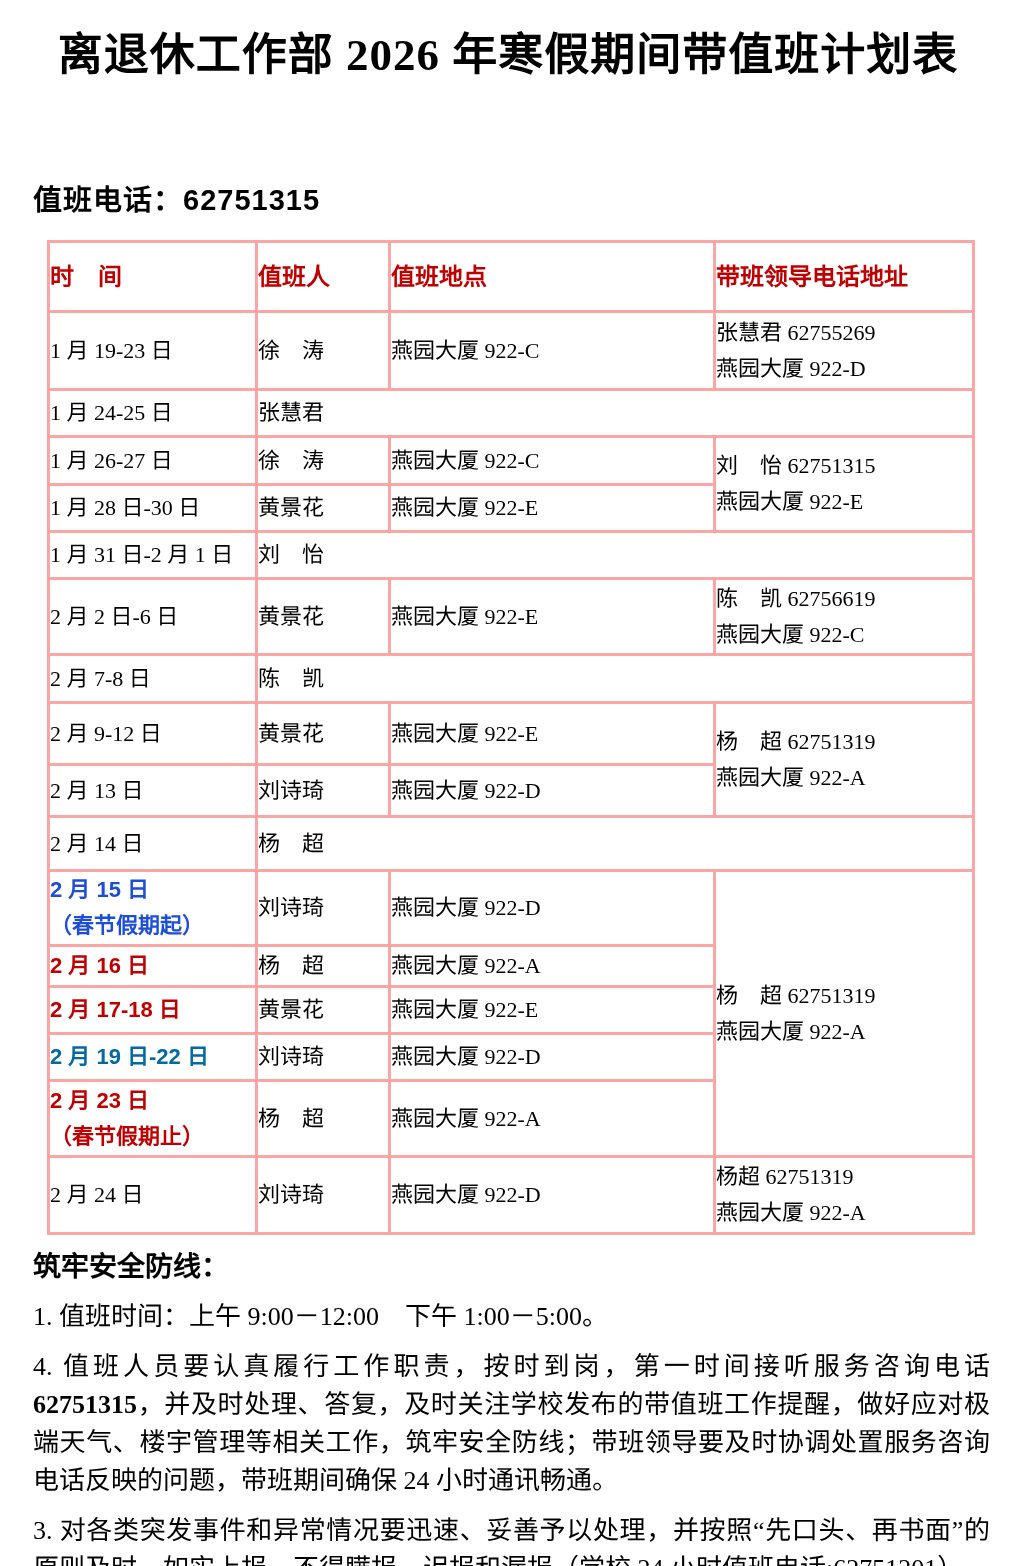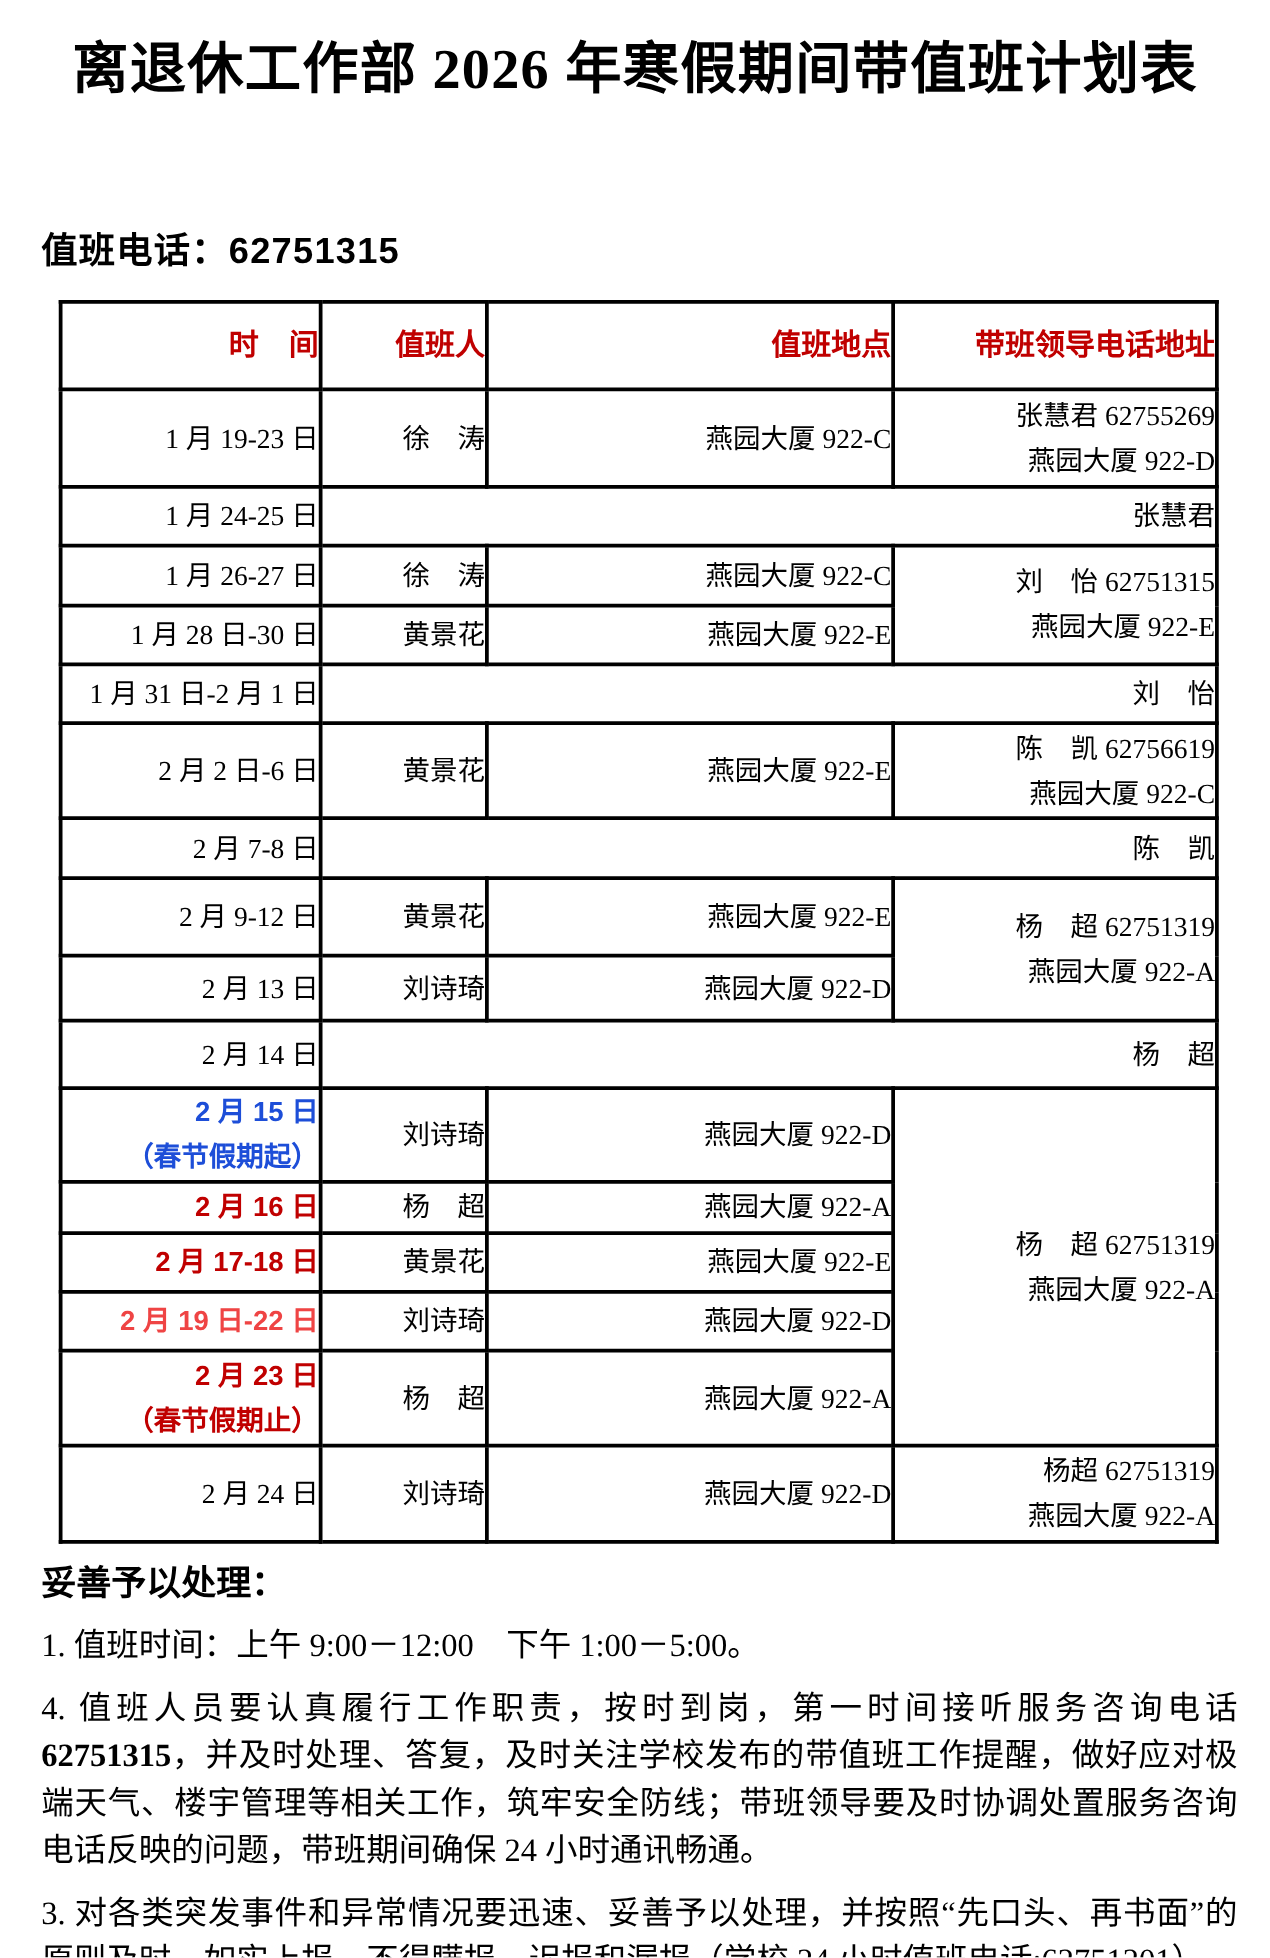--- a/index.html
+++ b/index.html
@@ -25,22 +25,22 @@
     font-family:"Liberation Sans","DejaVu Sans",sans-serif;
     letter-spacing:1px;
   }
   table.duty{
     position:absolute;left:47px;top:240px;
     width:925px;
     border-collapse:collapse;
     table-layout:fixed;
   }
   table.duty th, table.duty td{
-    border:3px solid #000000;
-    text-align:right;
+    border:3px solid #fca5a5;
+    text-align:left;
     vertical-align:middle;
     padding:0;
     font-size:22px;
     line-height:36px;
     overflow:hidden;
   }
   table.duty th{
     font-family:"Liberation Sans","DejaVu Sans",sans-serif;
     font-weight:bold;
     font-size:24px;
@@ -237,21 +237,21 @@
             <div>2 月 17-18 日</div>
           </td>
           <td>
             <div>黄景花</div>
           </td>
           <td>
             <div>燕园大厦 922-E</div>
           </td>
         </tr>
         <tr style="height: 47px;">
-          <td class="red" style="color: #ef4444;">
+          <td class="red" style="color: #0369a1;">
             <div>2 月 19 日-22 日</div>
           </td>
           <td>
             <div>刘诗琦</div>
           </td>
           <td>
             <div>燕园大厦 922-D</div>
           </td>
         </tr>
         <tr style="height: 76px;">
@@ -278,21 +278,21 @@
           </td>
           <td>
             <div>杨超 62751319</div>
             <div>燕园大厦 922-A</div>
           </td>
         </tr>
       </tbody>
   </table>
 
   <div class="notes">
-    <div class="notes-heading">妥善予以处理：</div>
+    <div class="notes-heading">筑牢安全防线：</div>
     <p class="note">
       <span>1. 值班时间：上午 9:00－12:00　下午 1:00－5:00。</span>
     </p>
     <p class="note">
       <span>4. 值班人员要认真履行工作职责，按时到岗，第一时间接听服务咨询电话 </span><span class="bold-phone">62751315</span><span>，并及时处理、答复，及时关注学校发布的带值班工作提醒，做好应对极端天气、楼宇管理等相关工作，筑牢安全防线；带班领导要及时协调处置服务咨询电话反映的问题，带班期间确保 24 小时通讯畅通。</span>
     </p>
     <p class="note">
       <span>3. 对各类突发事件和异常情况要迅速、妥善予以处理，并按照“先口头、再书面”的原则及时、如实上报，不得瞒报、迟报和漏报（学校 24 小时值班电话:62751201）。</span>
     </p>
   </div>

